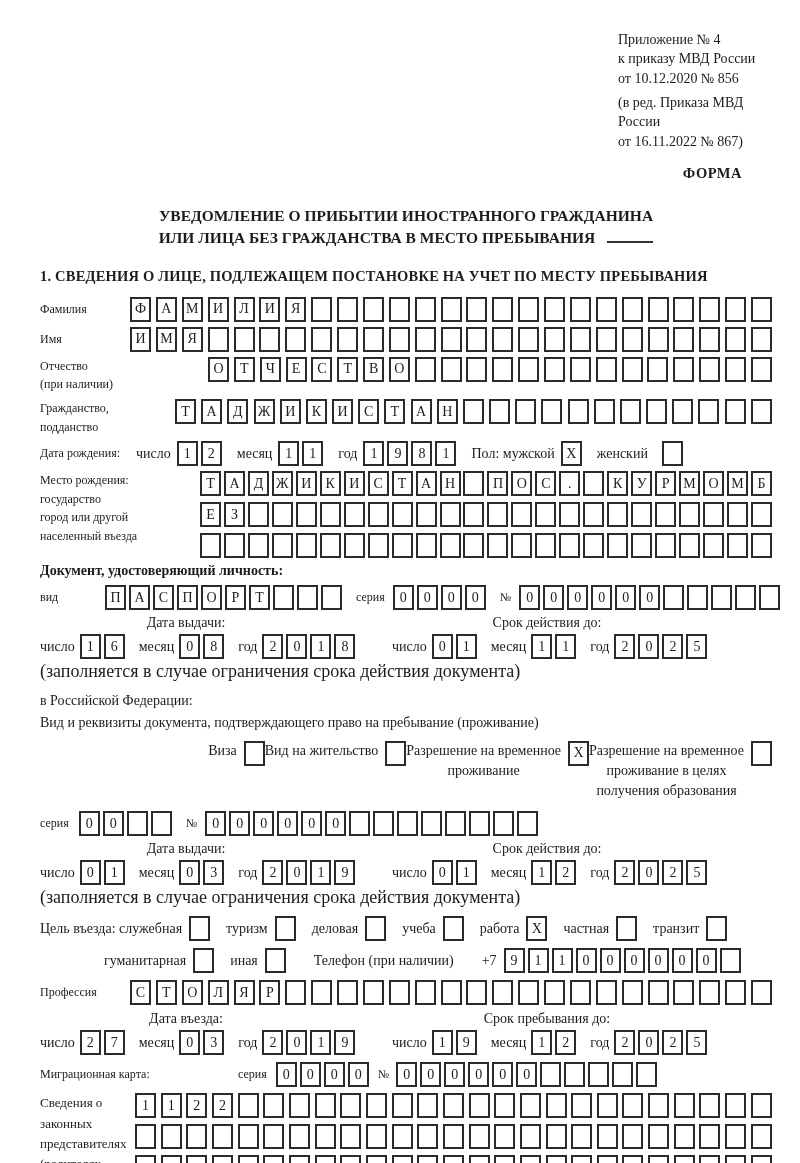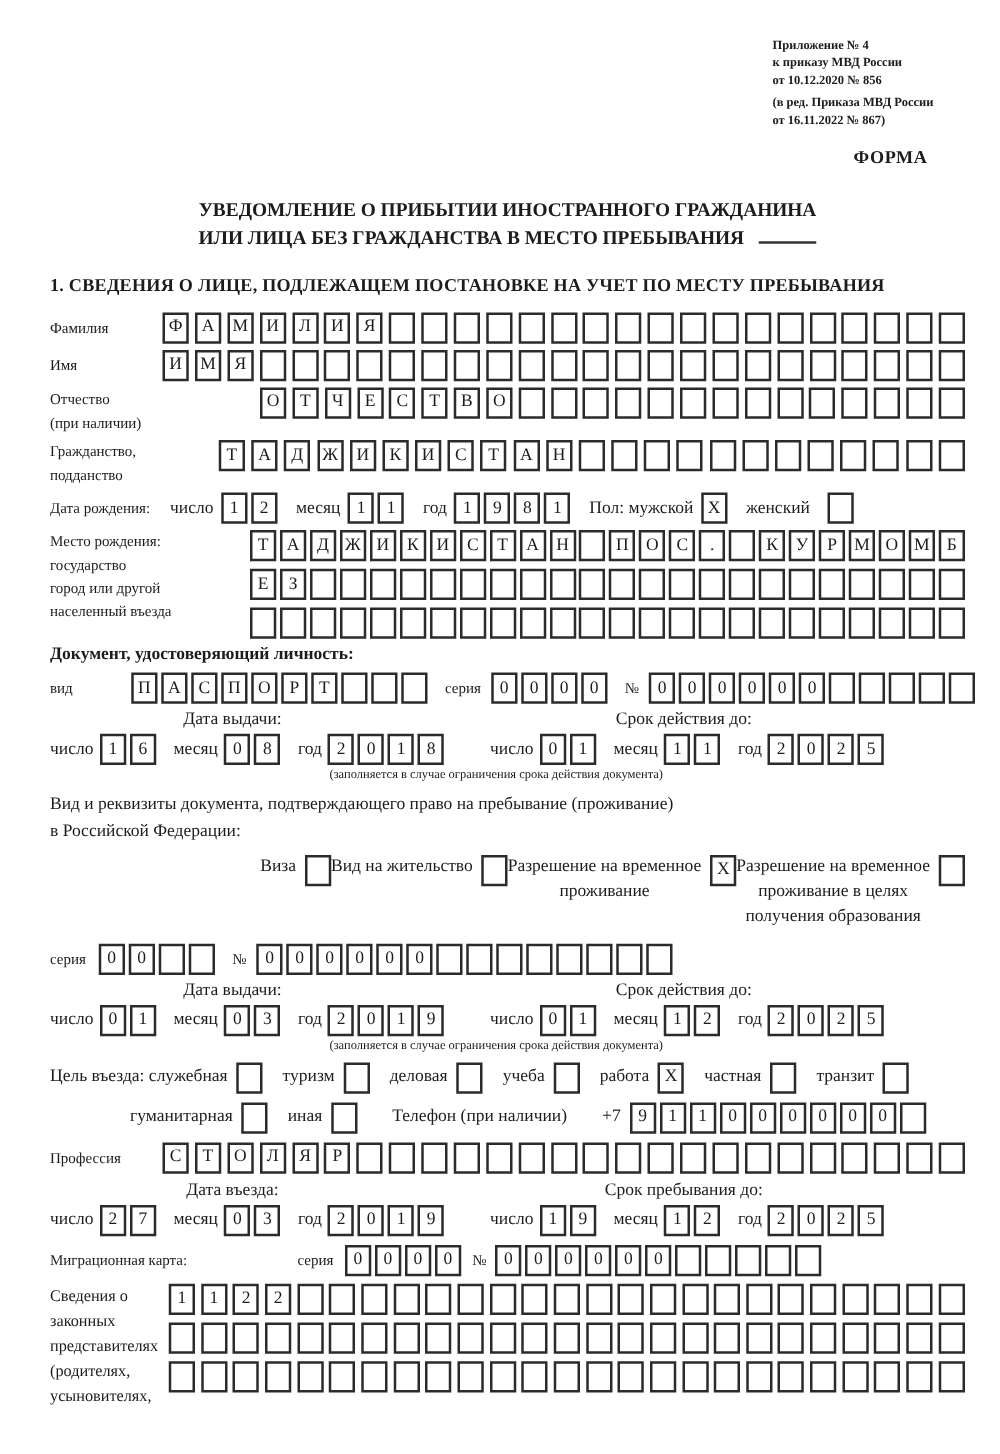--- a/index.html
+++ b/index.html
@@ -1,21 +1,21 @@
 <!DOCTYPE html>
 <html><head>
 <meta charset="utf-8">
 <style>
   html,body{margin:0;padding:0;background:#fff;}
   body{width:800px;height:1163px;overflow:hidden;color:#1c1c1c;
        font-family:"Liberation Serif","DejaVu Serif",serif;}
   .page{padding:30px 28px 0 40px;box-sizing:border-box;width:800px;}
 
   
-  .appendix{margin-left:578px;font-size:10px;line-height:1.38;font-weight:bold;}
+  .appendix{margin-left:578px;font-size:14px;line-height:1.38;}
   .appendix .gap{height:5px;}
   .forma{ text-align:right;padding-right:30px;font-weight:bold;font-size:14.5px;
           margin-top:14px;letter-spacing:.5px;}
 
   .title{text-align:center;font-weight:bold;font-size:15.5px;line-height:1.45;margin-top:23px;}
   .uline{display:inline-block;width:46px;border-bottom:2px solid #333;margin-left:12px;}
 
   .sec-heading{font-weight:bold;font-size:14.5px;margin:18px 0 12px;letter-spacing:.2px;}
 
   
@@ -38,21 +38,21 @@
   .date-cols{display:flex;margin-bottom:2px;}
   .dcol{display:flex;flex-direction:column;}
   .dcol.left{width:352px;}
   .dcol.right{flex:1;}
   .dhead{text-align:center;font-size:14px;margin-bottom:3px;}
   .dcol.left .dhead{padding-right:60px;}
   .dcol.right .dhead{padding-right:70px;}
   .drow{display:flex;align-items:center;gap:5px;}
   .dlbl{font-size:14px;}
   .ml{margin-left:9px;}
-  .note-right{text-align:center;font-size:10px;margin:2px 18px 8px 0;}
+  .note-right{text-align:left;font-size:18px;margin:2px 18px 8px 0;}
 
   .para{font-size:14px;line-height:1.55;}
 
   
   .opts{display:flex;justify-content:flex-end;align-items:flex-start;margin:7px 0 10px;}
   .opt{display:flex;align-items:flex-start;gap:7px;}
   .opt .txt{font-size:14px;text-align:center;line-height:1.45;}
 
   .purpose{display:flex;align-items:center;gap:7px;margin-bottom:7px;flex-wrap:nowrap;}
   .purpose .pl{font-size:14px;white-space:nowrap;}
@@ -401,22 +401,22 @@
             <span class="cell">0</span>
             <span class="cell">2</span>
             <span class="cell">5</span>
           </span>
       </div>
     </div>
   </div>
   <div class="note-right">(заполняется в случае ограничения срока действия документа)</div>
 
   <div class="para">
+    <div>в Российской Федерации:</div>
     <div>Вид и реквизиты документа, подтверждающего право на пребывание (проживание)</div>
-    <div>в Российской Федерации:</div>
   </div>
 
   <div class="opts">
     <div class="opt">
       <span class="txt">Виза</span>
       <span class="cell"></span>
     </div>
     <div class="opt">
       <span class="txt">Вид на жительство</span>
       <span class="cell"></span>

